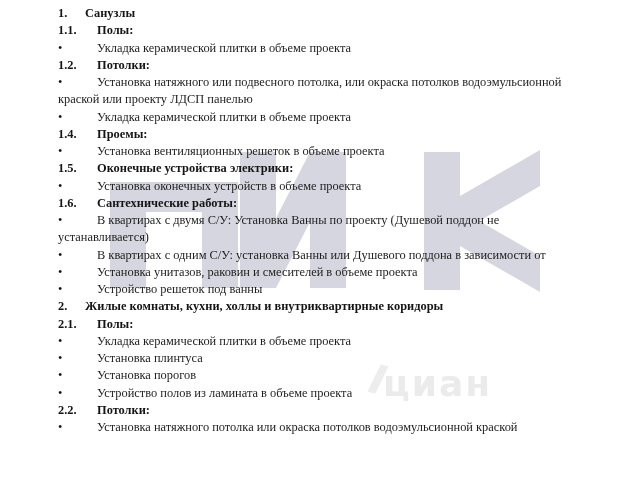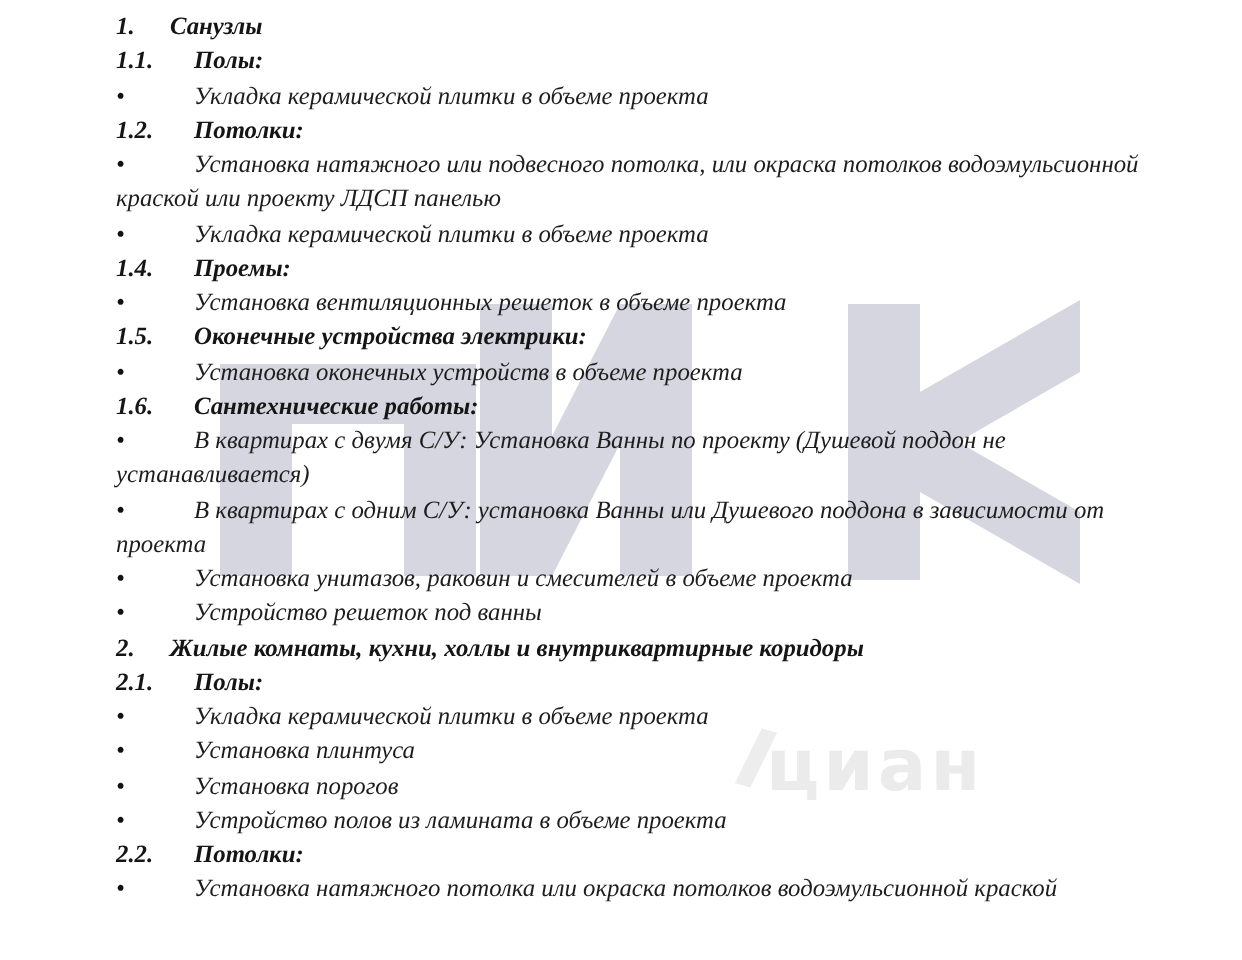--- a/index.html
+++ b/index.html
@@ -46,21 +46,20 @@
     position: absolute;
     left: 58px;
     top: 5px;
     right: 0;
     z-index: 2;
   }
   .line {
     height: 17.25px;
     line-height: 17.25px;
     white-space: nowrap;
-    font-style: italic;
   }
   .line .num  { display: inline-block; width: 39px; }
   .line.h1 .num { width: 27px; }
   .line.h1, .line.h2 { font-weight: bold; color: #151515; }
   .line .bullet { font-weight: normal; color: #111; }
   .txt { display: inline; }
 </style>
 </head>
 <body>
 
@@ -93,21 +92,20 @@
       <div class="line c"><span class="txt">краской или проекту ЛДСП панелью</span></div>
       <div class="line b"><span class="num bullet">•</span><span class="txt">Укладка керамической плитки в объеме проекта</span></div>
       <div class="line h2"><span class="num">1.4.</span><span class="txt">Проемы:</span></div>
       <div class="line b"><span class="num bullet">•</span><span class="txt">Установка вентиляционных решеток в объеме проекта</span></div>
       <div class="line h2"><span class="num">1.5.</span><span class="txt">Оконечные устройства электрики:</span></div>
       <div class="line b"><span class="num bullet">•</span><span class="txt">Установка оконечных устройств в объеме проекта</span></div>
       <div class="line h2"><span class="num">1.6.</span><span class="txt">Сантехнические работы:</span></div>
       <div class="line b"><span class="num bullet">•</span><span class="txt">В квартирах с двумя С/У: Установка Ванны по проекту (Душевой поддон не</span></div>
       <div class="line c"><span class="txt">устанавливается)</span></div>
       <div class="line b"><span class="num bullet">•</span><span class="txt">В квартирах с одним С/У: установка Ванны или Душевого поддона в зависимости от</span></div>
-      <div class="line c"><span class="txt">проекта</span></div>
       <div class="line b"><span class="num bullet">•</span><span class="txt">Установка унитазов, раковин и смесителей в объеме проекта</span></div>
       <div class="line b"><span class="num bullet">•</span><span class="txt">Устройство решеток под ванны</span></div>
       <div class="line h1"><span class="num">2.</span><span class="txt">Жилые комнаты, кухни, холлы и внутриквартирные коридоры</span></div>
       <div class="line h2"><span class="num">2.1.</span><span class="txt">Полы:</span></div>
       <div class="line b"><span class="num bullet">•</span><span class="txt">Укладка керамической плитки в объеме проекта</span></div>
       <div class="line b"><span class="num bullet">•</span><span class="txt">Установка плинтуса</span></div>
       <div class="line b"><span class="num bullet">•</span><span class="txt">Установка порогов</span></div>
       <div class="line b"><span class="num bullet">•</span><span class="txt">Устройство полов из ламината в объеме проекта</span></div>
       <div class="line h2"><span class="num">2.2.</span><span class="txt">Потолки:</span></div>
       <div class="line b"><span class="num bullet">•</span><span class="txt">Установка натяжного потолка или окраска потолков водоэмульсионной краской</span></div>

